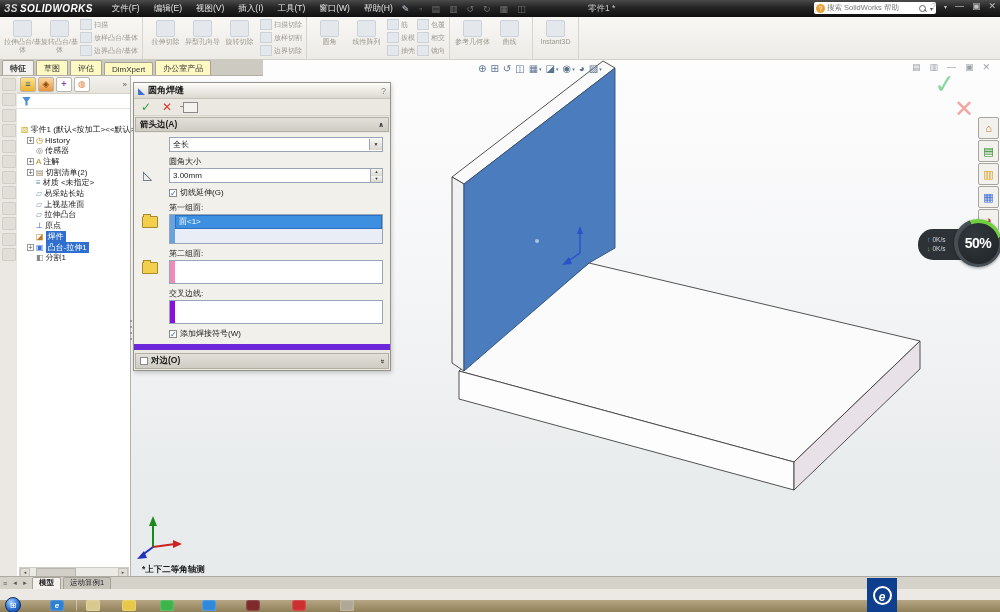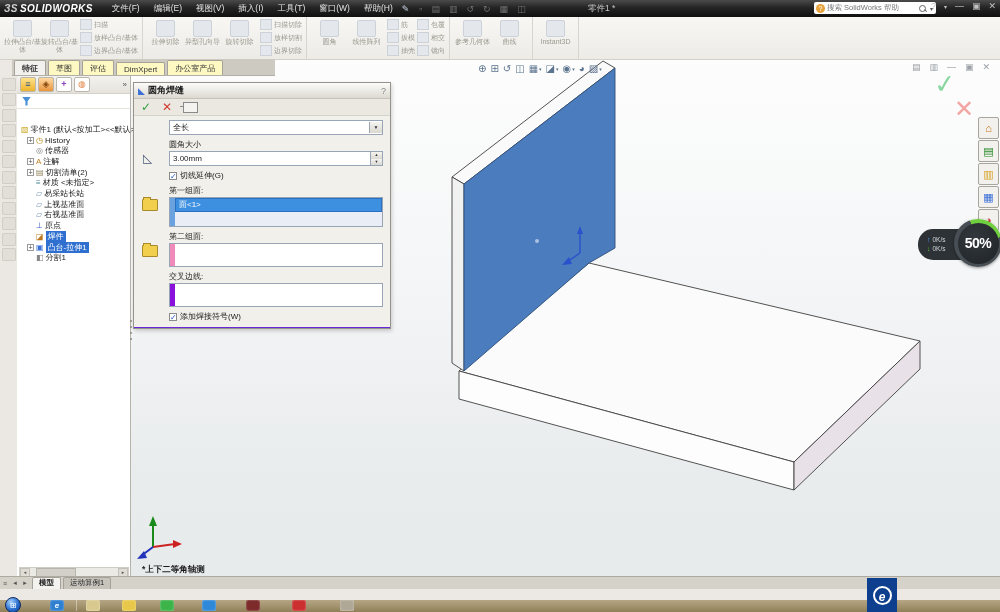--- a/index.html
+++ b/index.html
@@ -30,21 +30,21 @@
     background:linear-gradient(#f8f7f4,#edebe6);border-bottom:1px solid #d4d1ca;z-index:30;}
   .tb-group{display:flex;align-items:flex-start;padding:1px 4px;border-right:1px solid #d8d5cf;}
   .tb-big{width:37px;text-align:center;padding-top:1px;}
   .tb-ico{width:17px;height:15px;margin:1px auto 1px;background:#e4e8ed;border:1px solid #ccd2da;border-radius:2px;}
   .tb-lbl{font-size:7px;line-height:8px;color:#9b988f;}
   .tb-smalls{display:flex;flex-direction:column;flex-wrap:wrap;height:40px;column-gap:2px;margin-left:2px;}
   .tb-small{display:flex;align-items:center;height:13px;font-size:7px;color:#9b988f;white-space:nowrap;}
   .tb-sico{width:10px;height:9px;background:#e4e8ed;border:1px solid #ccd2da;margin-right:2px;flex:none;}
 
   
-  .cmdtabs{position:absolute;left:12px;top:59px;width:263px;height:16px;background:#cdcac2;
+  .cmdtabs{position:absolute;left:0;top:59px;width:263px;height:16px;background:#cdcac2;
     display:flex;align-items:flex-end;border-bottom:1px solid #b2afa7;z-index:30;}
   .ctab{font-size:8px;padding:2px 7px 1px;border:1px solid #a6a29a;border-bottom:none;background:#fef9c3;
     color:#333;border-radius:2px 2px 0 0;margin-left:2px;}
   .ctab.active{background:#f3f1ed;font-weight:bold;}
 
   
   .graphics{position:absolute;left:130px;top:59px;width:870px;height:517px;
     background:linear-gradient(180deg,#fdfdfd 0%,#f5f6f7 40%,#e9eced 80%,#e8ebec 100%);}
   .graphics svg{position:absolute;left:0;top:0;}
   .headsup{position:absolute;left:348px;top:4px;display:flex;gap:4px;align-items:center;color:#5b748f;}
@@ -110,21 +110,21 @@
   .pm-help{margin-left:auto;color:#8a8a8a;font-weight:normal;}
   .pm-btns{height:16px;display:flex;align-items:center;gap:11px;padding-left:7px;border-bottom:1px solid #d6d3cb;}
   .ok{color:#2e9e3e;font-weight:bold;font-size:12px;line-height:12px;}
   .cancel{color:#d23b2f;font-weight:bold;font-size:12px;line-height:12px;}
   .pin{width:13px;height:9px;border:1px solid #8a8a8a;background:#f4f3f0;position:relative;}
   .pin::before{content:"";position:absolute;left:-4px;top:3px;width:4px;height:1px;background:#8a8a8a;}
   .pm-sec{height:13px;background:linear-gradient(#e3e0d9,#cfccc4);border:1px solid #b2afa7;margin:1px;
       display:flex;align-items:center;font-size:8.5px;font-weight:bold;color:#1a1a1a;padding:0 4px;}
   .chev{margin-left:auto;font-size:7px;color:#333;}
   .chev2{margin-left:auto;font-size:8px;color:#333;transform:rotate(90deg);}
-  .pm-body{position:relative;background:#f2f0ea;padding:4px 7px 4px 35px;border-bottom:1px solid #6d28d9;}
+  .pm-body{position:relative;background:#f2f0ea;padding:4px 7px 4px 35px;border-bottom:6px solid #6d28d9;}
   .dd{height:13px;background:#fff;border:1px solid #98a5b6;display:flex;align-items:center;font-size:8px;padding-left:3px;}
   .dd-caret{margin-left:auto;width:12px;height:11px;background:linear-gradient(#f5f4f1,#dbd8d1);border-left:1px solid #98a5b6;
       font-size:5px;text-align:center;line-height:11px;color:#333;}
   .lbl{font-size:8px;color:#1a1a1a;margin:4px 0 1px;}
   .rowrel{position:relative;}
   .spin{height:13px;background:#fff;border:1px solid #98a5b6;display:flex;align-items:center;font-size:8px;padding-left:3px;}
   .spin-btns{margin-left:auto;width:11px;height:13px;display:flex;flex-direction:column;border-left:1px solid #98a5b6;}
   .spin-btns span{flex:1;font-size:4px;line-height:6px;text-align:center;background:linear-gradient(#f5f4f1,#dbd8d1);color:#333;}
   .chk{display:flex;align-items:center;gap:3px;font-size:8px;color:#1a1a1a;margin:4px 0 1px;}
   .box{width:8px;height:8px;background:#fff;border:1px solid #8a8a8a;color:#1f58c8;font-size:8px;line-height:7px;text-align:center;flex:none;box-sizing:border-box;}
@@ -494,21 +494,21 @@
           <span class="tlabel">易采站长站</span>
         </div>
         <div class="trow" style="top: 90.2px; left: 10px;">
           <span class="tspace"></span>
           <span class="tico" style="color: rgb(128, 152, 184);">▱</span>
           <span class="tlabel">上视基准面</span>
         </div>
         <div class="trow" style="top: 100.9px; left: 10px;">
           <span class="tspace"></span>
           <span class="tico" style="color: rgb(128, 152, 184);">▱</span>
-          <span class="tlabel">右视基准面</span>
+          <span class="tlabel">拉伸凸台</span>
         </div>
         <div class="trow" style="top: 111.6px; left: 10px;">
           <span class="tspace"></span>
           <span class="tico" style="color: rgb(58, 95, 200);">⊥</span>
           <span class="tlabel">原点</span>
         </div>
         <div class="trow" style="top: 122.3px; left: 10px;">
           <span class="tspace"></span>
           <span class="tico" style="color: rgb(192, 120, 32);">◪</span>
           <span class="tlabel sel">焊件</span>
@@ -542,20 +542,24 @@
   <div class="pm">
     <div class="pm-title">
       <span class="w-ico">◣</span>
       <span>圆角焊缝</span>
       <span class="pm-help">?</span>
     </div>
     <div class="pm-btns">
       <span class="ok">✓</span>
       <span class="cancel">✕</span>
       <span class="pin"></span>
+    </div>
+    <div class="pm-sec">
+      <span>箭头边(A)</span>
+      <span class="chev">∧</span>
     </div>
     <div class="pm-body">
       <div class="dd">
         <span>全长</span>
         <span class="dd-caret">▼</span>
       </div>
       <div class="lbl">圆角大小</div>
       <div class="rowrel">
         <span class="size-ico">◺</span>
         <div class="spin">
@@ -592,20 +596,25 @@
       <div class="rowrel">
         <div class="listbox lb2">
           <span class="strip strip-purple"></span>
           <div class="lb-rows"></div>
         </div>
       </div>
       <div class="chk">
         <span class="box">✓</span>
         <span>添加焊接符号(W)</span>
       </div>
+    </div>
+    <div class="pm-sec2">
+      <span class="box" style="color:transparent;"></span>
+      <span>对边(O)</span>
+      <span class="chev2">»</span>
     </div>
   </div>
 
   <div class="cmdtabs" id="cmdtabs">
       <span class="ctab active">特征</span>
       <span class="ctab">草图</span>
       <span class="ctab">评估</span>
       <span class="ctab">DimXpert</span>
       <span class="ctab">办公室产品</span>
     </div>

